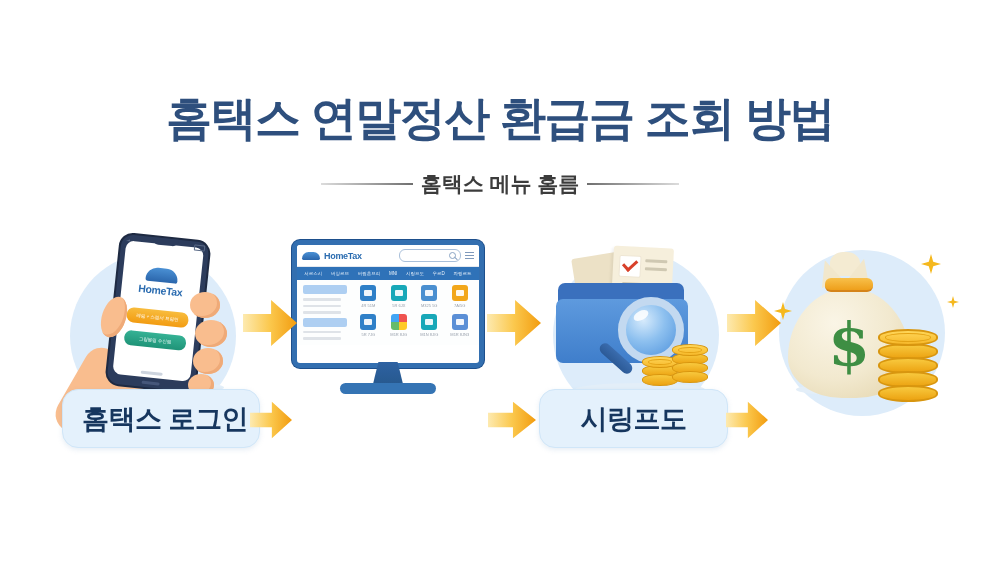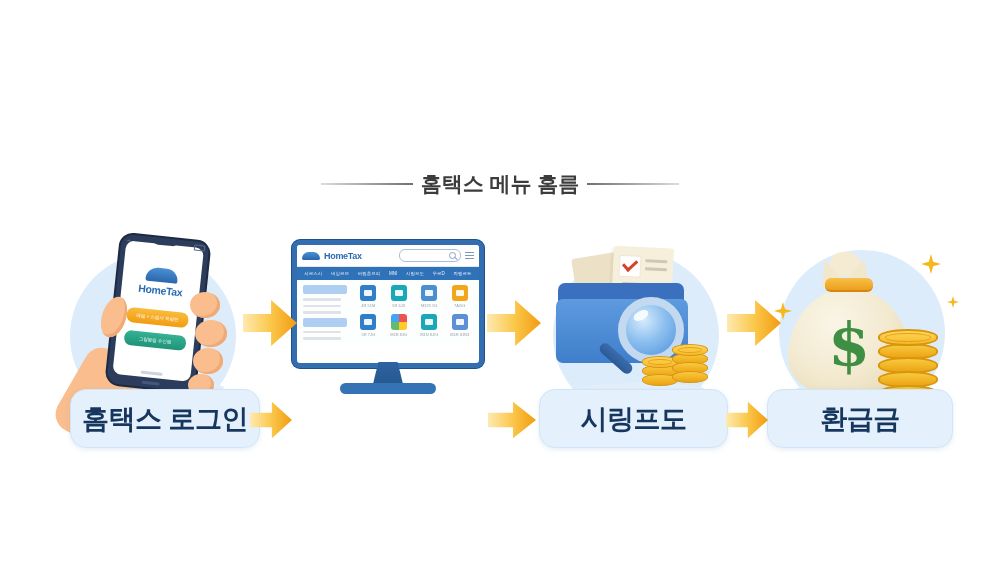--- a/index.html
+++ b/index.html
@@ -151,20 +151,21 @@
   .dollar{position:absolute;left:0;right:0;top:22px;text-align:center;font-size:60px;font-weight:700;
           color:#3e8e43;font-family:"DejaVu Serif",serif;}
   .bstack{position:absolute;left:96px;top:84px;z-index:5;}
   .bstack .coin{width:56px;height:13px;margin-top:-3px;border-width:2px;}
 </style>
 </head>
 <body>
 
 <div class="canvas">
 
+  <h1 class="title">홈택스 연말정산 환급금 조회 방법</h1>
 
   <div class="divider">
     <span class="dline l"></span>
     <span class="dtext">홈택스 메뉴 홈름</span>
     <span class="dline r"></span>
   </div>
 
   <div class="circle" style="left:70px;top:253px;"></div>
   <div class="circle" style="left:553px;top:252px;"></div>
   <div class="circle" style="left:779px;top:250px;"></div>
@@ -315,21 +316,20 @@
       <div class="coin"></div>
       <div class="coin"></div>
       <div class="coin"></div>
     </div>
   </div>
 
   <div class="arrow big" style="left:243px;"></div>
   <div class="arrow big" style="left:487px;"></div>
   <div class="arrow big" style="left:727px;"></div>
 
-  <div class="pill" style="left:70px;width:188px;">홈택스 로그인</div>
+  <div class="pill" style="left:62px;width:188px;padding-left:8px;">홈택스 로그인</div>
   <div class="pill" style="left:539px;width:187px;">시링프도</div>
-  <div class="pill" style="left:767px;width:184px;">환급금</div>
 
   <div class="arrow sm" style="left:250px;"></div>
   <div class="arrow sm" style="left:488px;width:48px;"></div>
   <div class="arrow sm" style="left:726px;"></div>
 
 </div>
 
 </body></html>

